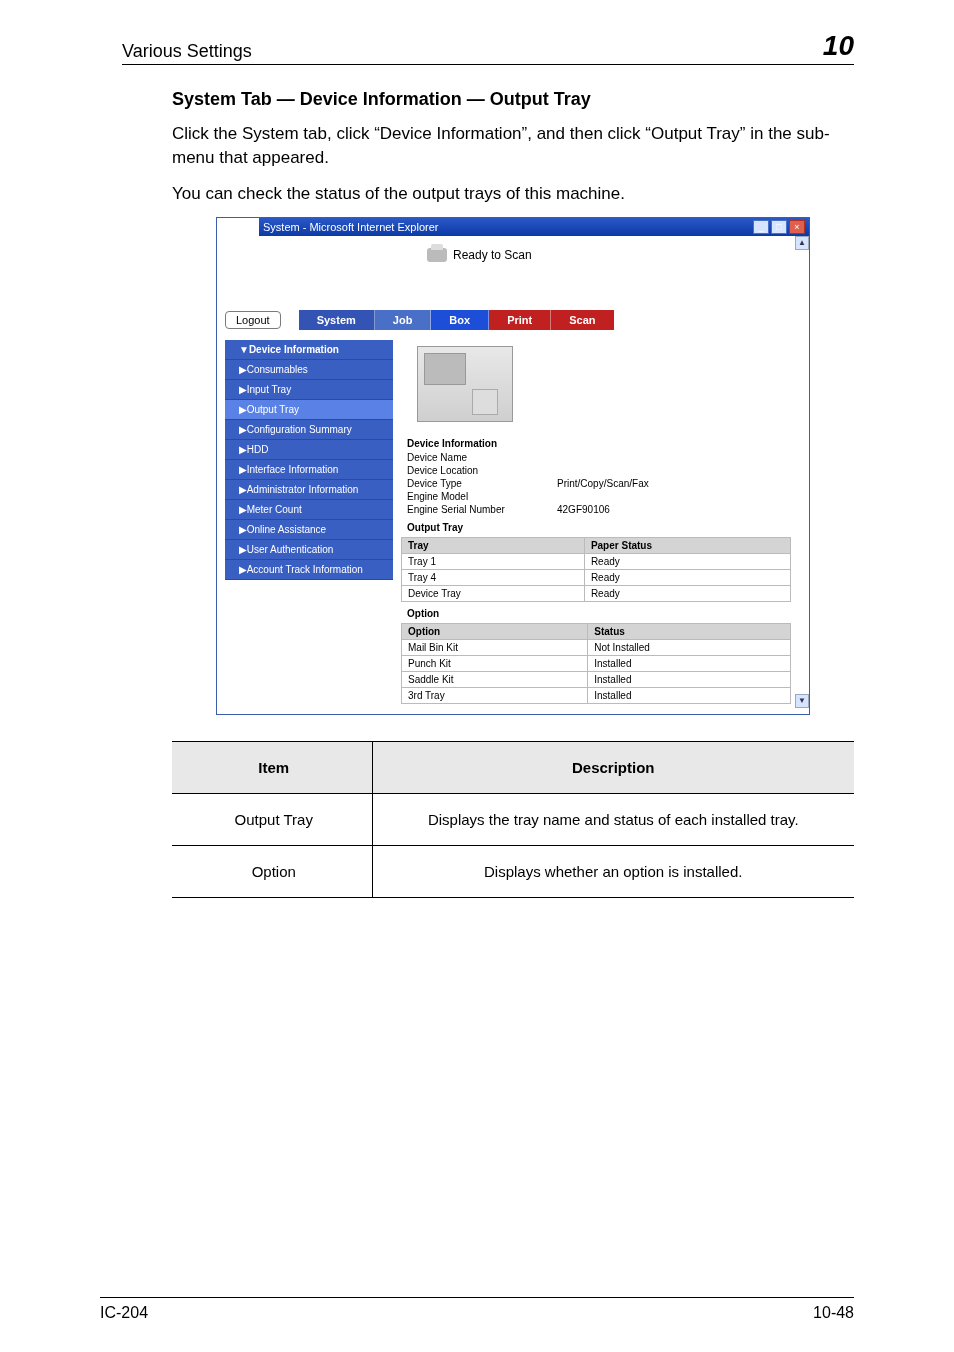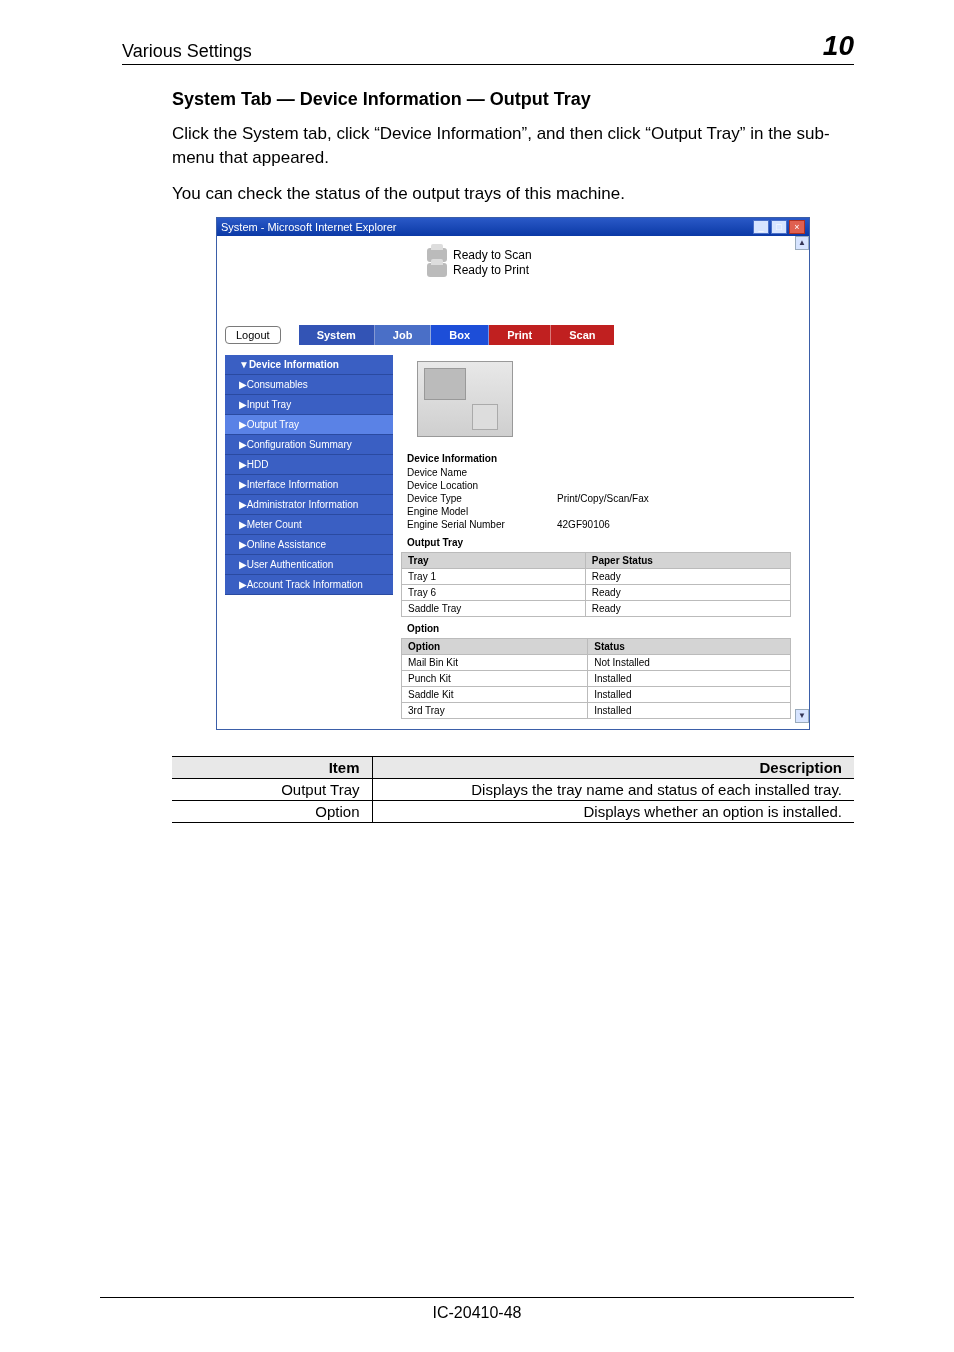--- a/index.html
+++ b/index.html
@@ -32,21 +32,21 @@
   
   .shot {
     width: 594px; margin: 12px auto 26px auto;
     border: 1px solid #3b5ea8;
     background: #fff;
     font-size: 10px;
   }
   .shot-titlebar {
     background: linear-gradient(#2a59c7,#0b39a6);
     color: #fff; display: flex; align-items: center;
-    height: 18px; padding: 0 4px; font-size: 11px;
+    height: 18px; padding: 0 4px; font-size: 11px; margin-left: 42px;
   }
   .shot-titlebar .tt { flex: 1; white-space: nowrap; overflow: hidden; }
   .winbtns { display: flex; gap: 2px; }
   .winbtn { width: 16px; height: 14px; background:#d7e4ff; border:1px solid #4a6fc7; font-size:9px; line-height:12px; text-align:center; font-family: sans-serif; }
   .winbtn.close { background:#e06050; color:#fff; border-color:#b03020; }
   .shot-menu {
     background: #ece9d8; font-size: 10px; padding: 2px 4px;
     border-bottom: 1px solid #c0c0c0;
     display: flex; gap: 12px;
   }
@@ -112,32 +112,32 @@
   .kv .k { width:150px; }
   .kv .v { flex:1; }
   .sect-title { font-weight:bold; padding: 6px 0 2px 6px; }
 
   .tbl { width:100%; border-collapse:collapse; margin-top:2px; }
   .tbl th, .tbl td { border:1px solid #bbb; padding:2px 6px; text-align:left; font-size:10px; }
   .tbl th { background:#d4d4d4; font-weight:bold; }
 
   
   .desc-table { width:100%; border-collapse:collapse; margin-top:20px; font-size:15px; }
-  .desc-table th, .desc-table td { border:1px solid #000; border-left:none; border-right:none; padding:2px 12px; text-align:right; }
+  .desc-table th, .desc-table td { border:1px solid #000; border-left:none; border-right:none; padding:17px 12px; text-align:center; }
   .desc-table thead th { background:#e8e8e8; font-weight:bold; }
   .desc-table td:first-child, .desc-table th:first-child { width:200px; }
   .desc-table tr td, .desc-table tr th {
     border-right:1px solid #000;
   }
   .desc-table tr td:last-child, .desc-table tr th:last-child { border-right:none; }
   .desc-table tr td:first-child, .desc-table tr th:first-child { padding-left:16px; }
 
   .footer {
     position:absolute; left:100px; right:100px; bottom:30px;
-    display:flex; justify-content:center;
+    display:flex; justify-content:space-between;
     border-top:1px solid #000; padding-top:6px;
     font-size:16px;
   }
 </style>
 </head>
 <body>
 
 <div class="page">
 
   <div class="topbar">
@@ -161,24 +161,20 @@
       </div>
 
       <div class="shot-body">
         <div class="body-inner">
           <span class="scroll-up">▲</span>
 
           <div class="banner">
             <div class="bline">
                 <span class="prn-ico"></span>
                 <span>Ready to Scan</span>
-              </div>
-            <div class="bline">
-                <span class="prn-ico"></span>
-                <span>Ready to Print</span>
               </div>
           </div>
 
           <div class="navrow">
             <button class="logout-btn">Logout</button>
             <div class="tabs">
               <div class="tab sel">System</div>
               <div class="tab">Job</div>
               <div class="tab box">Box</div>
               <div class="tab print">Print</div>
@@ -233,25 +229,25 @@
                   <th>Tray</th>
                   <th>Paper Status</th>
                 </tr>
                   </thead>
                 <tbody>
                   <tr>
                       <td>Tray 1</td>
                       <td>Ready</td>
                     </tr>
                   <tr>
-                      <td>Tray 6</td>
+                      <td>Tray 4</td>
                       <td>Ready</td>
                     </tr>
                   <tr>
-                      <td>Saddle Tray</td>
+                      <td>Device Tray</td>
                       <td>Ready</td>
                     </tr>
                 </tbody>
               </table>
 
               <div class="sect-title">Option</div>
               <table class="tbl">
                 <thead>
                     <tr>
                   <th>Option</th>

